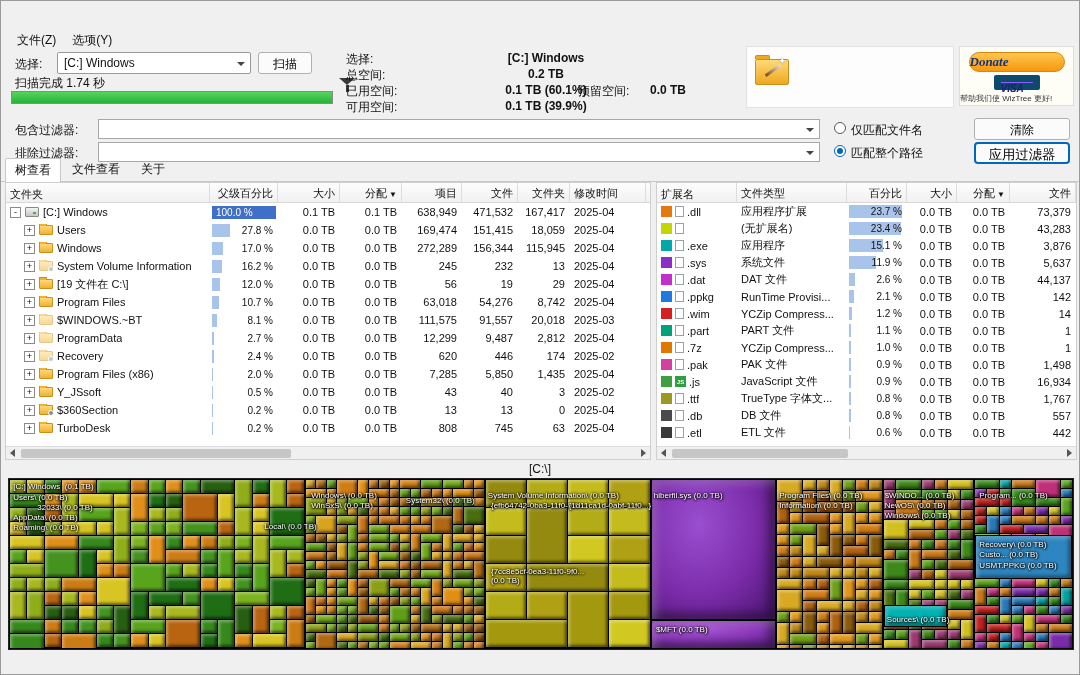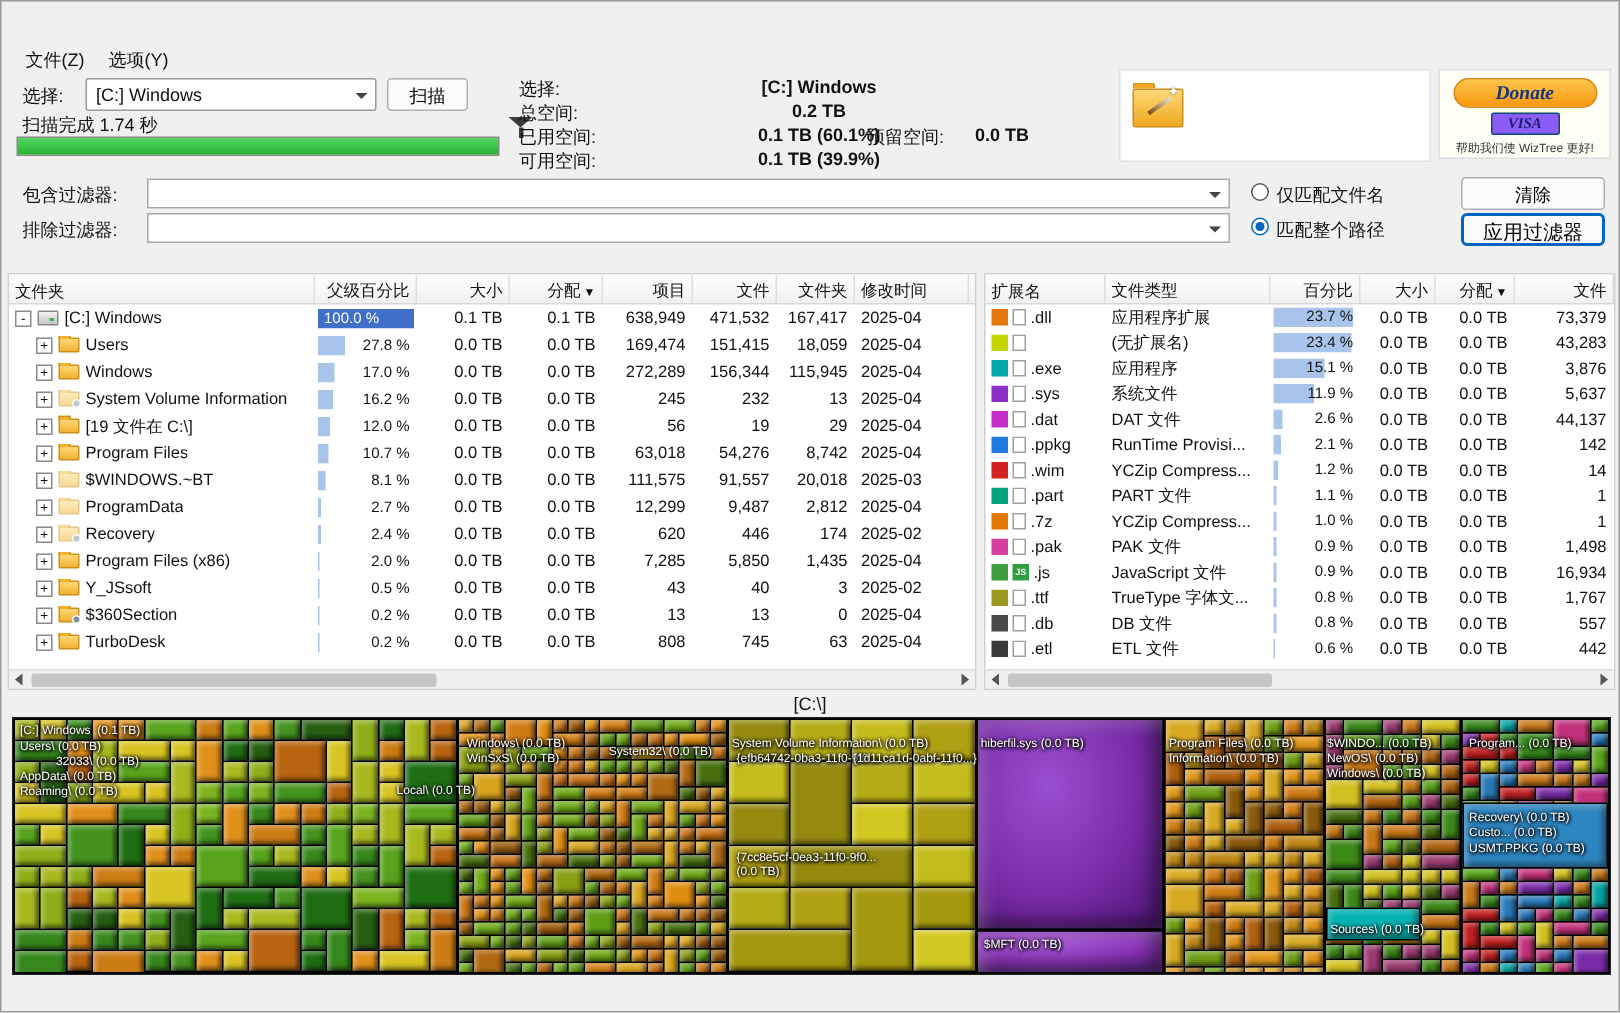--- a/index.html
+++ b/index.html
@@ -44,25 +44,25 @@
   .s-val1{left:120px;width:160px;text-align:center;}
 
   .logo-box{position:absolute;left:745px;top:-3px;width:208px;height:62px;background:#fdfdfd;border:1px solid #e2e2e2;}
   .wt-logo{position:absolute;left:8px;top:12px;width:34px;height:26px;background:linear-gradient(#ffd978,#efa81f);border:1px solid #c8901e;border-radius:2px;}
   .wt-logo::before{content:"";position:absolute;left:-1px;top:-5px;width:13px;height:3px;background:#efa81f;border:1px solid #c8901e;border-bottom:none;border-radius:2px 2px 0 0;}
   .wt-wand{position:absolute;left:8px;top:9px;width:18px;height:3px;background:linear-gradient(90deg,#7a4a12,#e8e0d0);transform:rotate(-35deg);}
   .wt-star{position:absolute;right:2px;top:-4px;color:#fff;font-size:9px;text-shadow:0 0 2px #777;}
   .logo-text{position:absolute;left:50px;top:7px;line-height:15px;white-space:nowrap;}
   .logo-line2{font-size:10px;line-height:13px;}
 
-  .donate-box{position:absolute;left:958px;top:-3px;width:115px;height:60px;background:#fffef6;border:1px solid #ddd;text-align:center;}
+  .donate-box{position:absolute;left:958px;top:-3px;width:115px;height:60px;background:#fffef6;border:1px solid #ddd;}
   .donate-btn{margin:5px auto 3px auto;width:96px;height:20px;border-radius:10px;background:linear-gradient(#ffc64d,#f7980f);border:1px solid #d8860e;
     font-family:"Liberation Serif",serif;font-style:italic;font-weight:bold;font-size:13px;color:#15357a;line-height:18px;}
-  .visa-badge{margin:0 auto;width:46px;height:15px;background:#8b5cf6;border:1px solid #0c4a6e;border-radius:2px;
-    font-style:italic;font-weight:bold;font-size:10px;color:#1a1f71;line-height:13px;font-family:Liberation Serif, serif;}
+  .visa-badge{margin:0 auto;width:46px;height:15px;background:#8b5cf6;border:7px solid #0c4a6e;border-radius:2px;
+    font-style:italic;font-weight:bold;font-size:10px;color:#1a1f71;line-height:13px;}
   .donate-help{font-size:8px;color:#333;margin-top:3px;}
 
   
   .filters{position:absolute;left:0;top:116px;right:0;height:46px;}
   .filter-input{position:absolute;left:97px;width:722px;height:20px;background:#fff;border:1px solid #a8a8a8;}
   .filter-input .combo-arrow{top:8px;}
   .radio{position:absolute;width:12px;height:12px;border:1px solid #5a5a5a;border-radius:50%;background:#fff;}
   .radio.sel{border-color:#0067c0;}
   .radio.sel::after{content:"";position:absolute;left:2px;top:2px;width:6px;height:6px;border-radius:50%;background:#0067c0;}
   .radio-label{position:absolute;white-space:nowrap;}
@@ -199,20 +199,25 @@
     <span class="lbl" style="left:14px;top:28px;">排除过滤器:</span>
     <div class="filter-input" style="top:25px;">
       <span></span>
       <span class="combo-arrow"></span>
     </div>
     <span class="radio sel" style="left:833px;top:28px;"></span>
     <span class="radio-label" style="left:850px;top:28px;">匹配整个路径</span>
     <button class="apply-btn">应用过滤器</button>
   </div>
 
+  <div class="tabstrip">
+    <span class="tab active">树查看</span>
+    <span class="tab">文件查看</span>
+    <span class="tab">关于</span>
+  </div>
 
   <div class="table table-left">
     <div class="thead">
       <div class="cell c-name">文件夹</div>
       <div class="cell c-pct num">父级百分比</div>
       <div class="cell c-size num">大小</div>
       <div class="cell c-alloc num"><span>分配</span><span class="sort-arrow">▼</span></div>
       <div class="cell c-items num">项目</div>
       <div class="cell c-files num">文件</div>
       <div class="cell c-folders num">文件夹</div>

